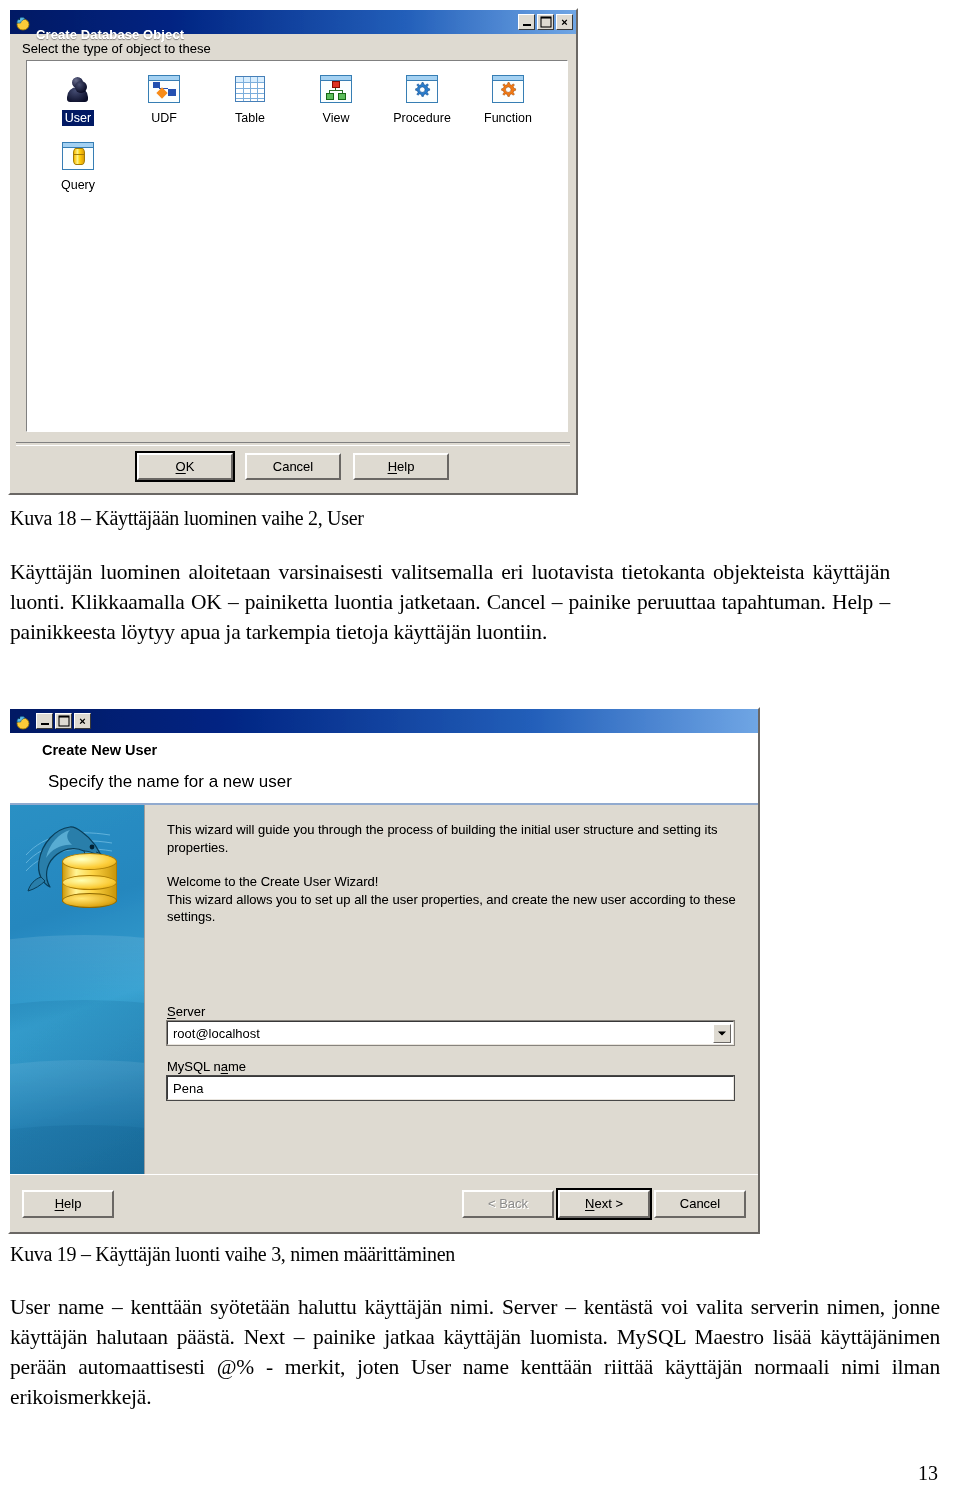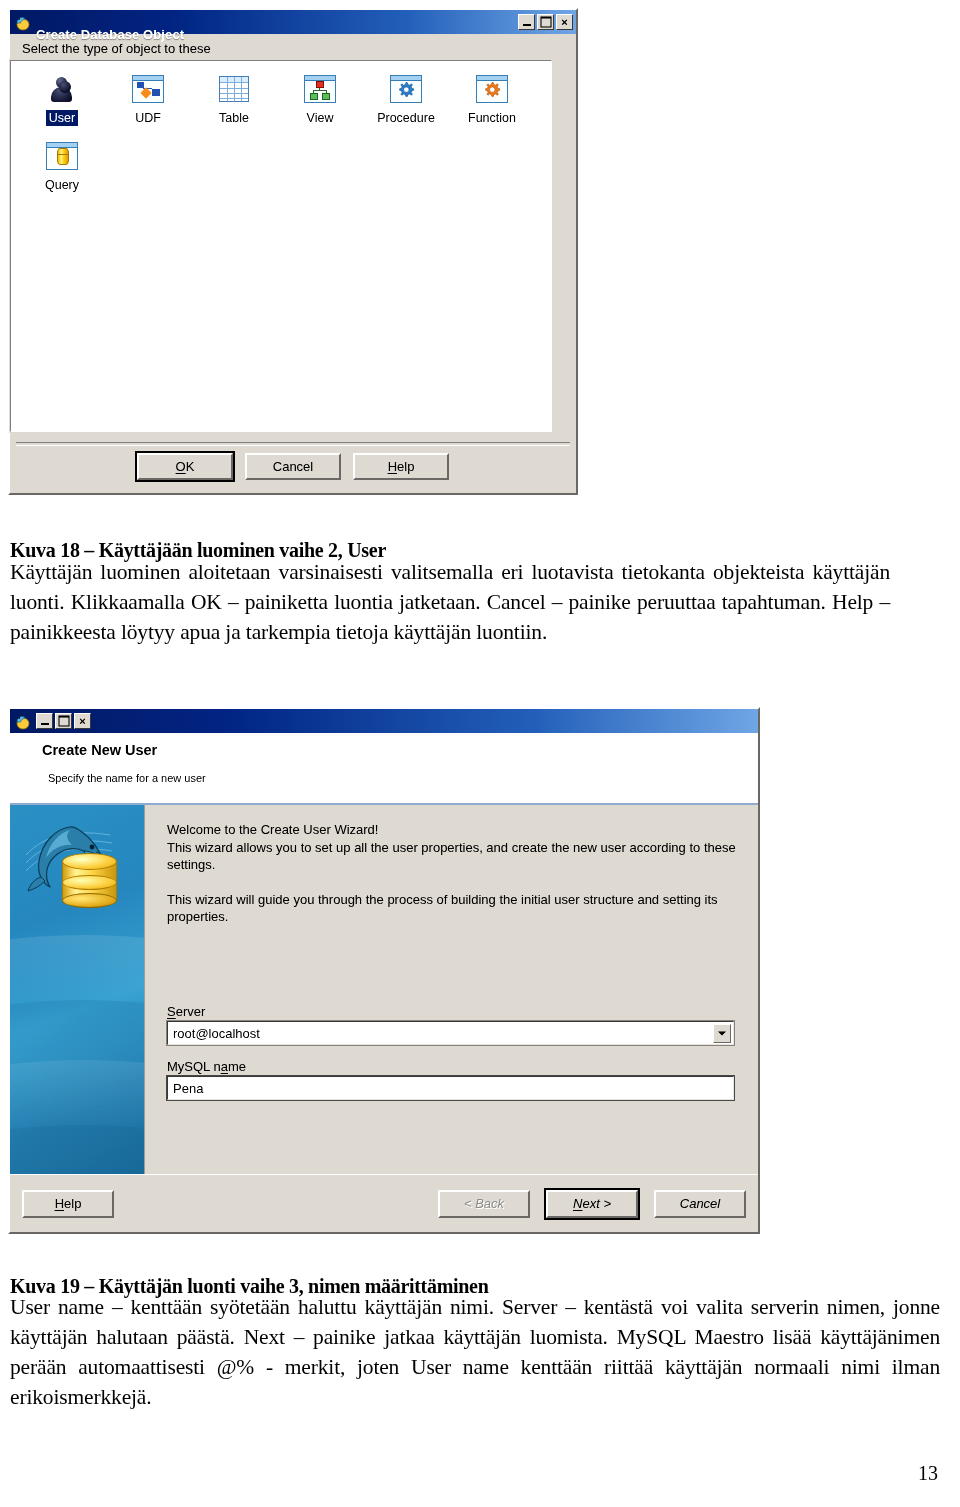--- a/index.html
+++ b/index.html
@@ -13,25 +13,24 @@
     position: relative;
     font-family: "Liberation Serif", serif;
     color: #000000;
     overflow: hidden;
   }
 
   
   .doc-caption {
     position: absolute;
     font-family: "Liberation Serif", serif;
-    font-weight: bold;
+    font-weight: normal;
     font-size: 20px;
     letter-spacing: -0.3px;
     white-space: nowrap;
-    margin-top: 32px;
   }
   .doc-para {
     position: absolute;
     font-family: "Liberation Serif", serif;
     font-size: 21.5px;
     line-height: 30px;
     text-align: justify;
     letter-spacing: -0.15px;
   }
   .page-number {
@@ -116,21 +115,21 @@
   }
   .d1-prompt {
     position: absolute;
     left: 12px; top: 31px;
     font-family: "Liberation Sans", sans-serif;
     font-size: 13px;
     color: #000;
   }
   .d1-listpane {
     position: absolute;
-    left: 0; top: 50px;
+    left: 16px; top: 50px;
     width: 542px; height: 372px;
     background: #ffffff;
     box-sizing: border-box;
     border-top: 1px solid #808080;
     border-left: 1px solid #808080;
     border-right: 1px solid #ffffff;
     border-bottom: 1px solid #ffffff;
     outline: 1px solid #d4d0c8;
     padding: 8px 0 0 8px;
   }
@@ -272,21 +271,21 @@
   }
   .wz-header-title {
     font-family: "Liberation Sans", sans-serif;
     font-size: 14.5px;
     font-weight: bold;
     color: #000;
     margin-left: 20px;
   }
   .wz-header-sub {
     font-family: "Liberation Sans", sans-serif;
-    font-size: 11px;
+    font-size: 17px;
     color: #000;
     margin-top: 14px;
     margin-left: 26px;
   }
   .wz-body {
     position: absolute;
     left: 0; right: 0; top: 96px; bottom: 58px;
     display: flex;
   }
   .wz-sidebar {
@@ -418,21 +417,21 @@
     left: 0; right: 0; bottom: 0;
     height: 58px;
     background: #d4d0c8;
     border-top: 1px solid #ffffff;
     box-sizing: border-box;
     display: flex;
     align-items: center;
     padding: 0 12px;
   }
   .wz-footer .spacer { flex: 1; }
-  .wz-footer .nav { display: flex; gap: 16px; font-style: italic; }
+  .wz-footer .nav { display: flex; gap: 4px; }
   .wz-footer .pushbtn { min-width: 92px; height: 28px; }
   .wz-footer .help-btn { margin-right: 0; }
 </style>
 </head>
 <body>
 
 <div class="win-dialog" id="dlg-create-object">
 
   <div class="titlebar">
     <div class="titlebar-icon">
@@ -616,23 +615,23 @@
           <div class="band1"></div>
           <div class="top-ell"></div>
           <div class="band2"></div>
           <div class="mid-ell"></div>
           <div class="bot-ell"></div>
         </div>
       </div>
     </div>
 
     <div class="wz-content">
+      <div class="wz-text">This wizard will guide you through the process of building the initial user structure and setting its properties.</div>
       <div class="wz-text">Welcome to the Create User Wizard!
 This wizard allows you to set up all the user properties, and create the new user according to these settings.</div>
-      <div class="wz-text">This wizard will guide you through the process of building the initial user structure and setting its properties.</div>
 
       <div class="wz-fields">
         <div class="fld-label"><u>S</u><span>erver</span></div>
         <div class="combo">
           <span class="val">root@localhost</span>
           <span class="arrow-btn"></span>
         </div>
 
         <div class="fld-label"><span>MySQL n</span><u>a</u><span>me</span></div>
         <div class="textbox">

